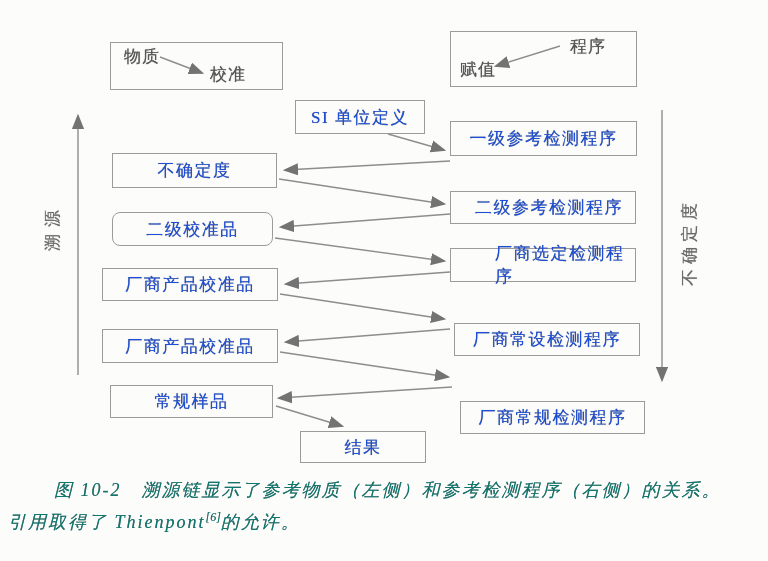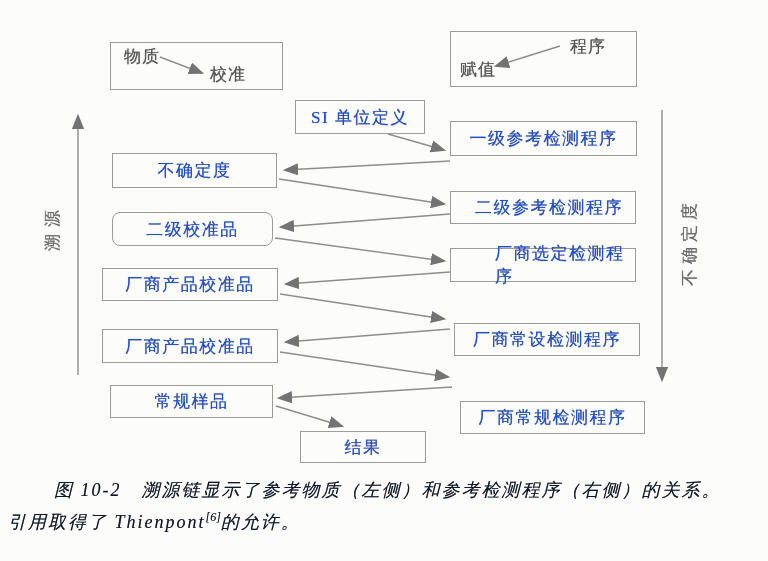--- a/index.html
+++ b/index.html
@@ -29,21 +29,21 @@
     text-shadow:0 0 .7px rgba(96,96,96,.85); white-space:nowrap;
   }
   .axis-label {
     position:absolute; color:#6b6b6b; font-size:17px; letter-spacing:7px;
     text-align:center; white-space:nowrap;
     transform:rotate(-90deg);
     text-shadow:0 0 .7px rgba(110,110,110,.8);
     z-index:2;
   }
   .caption {
-    position:absolute; color:#0f172a;
+    position:absolute; color:#0f766e;
     font-style:italic;
     font-size:18px; letter-spacing:2px; line-height:1.55;
     text-shadow:0 0 .6px rgba(80,80,80,.7);
     white-space:nowrap; z-index:2;
   }
   .caption sup { font-size:12px; letter-spacing:0; }
 </style>
 </head>
 <body>
 

